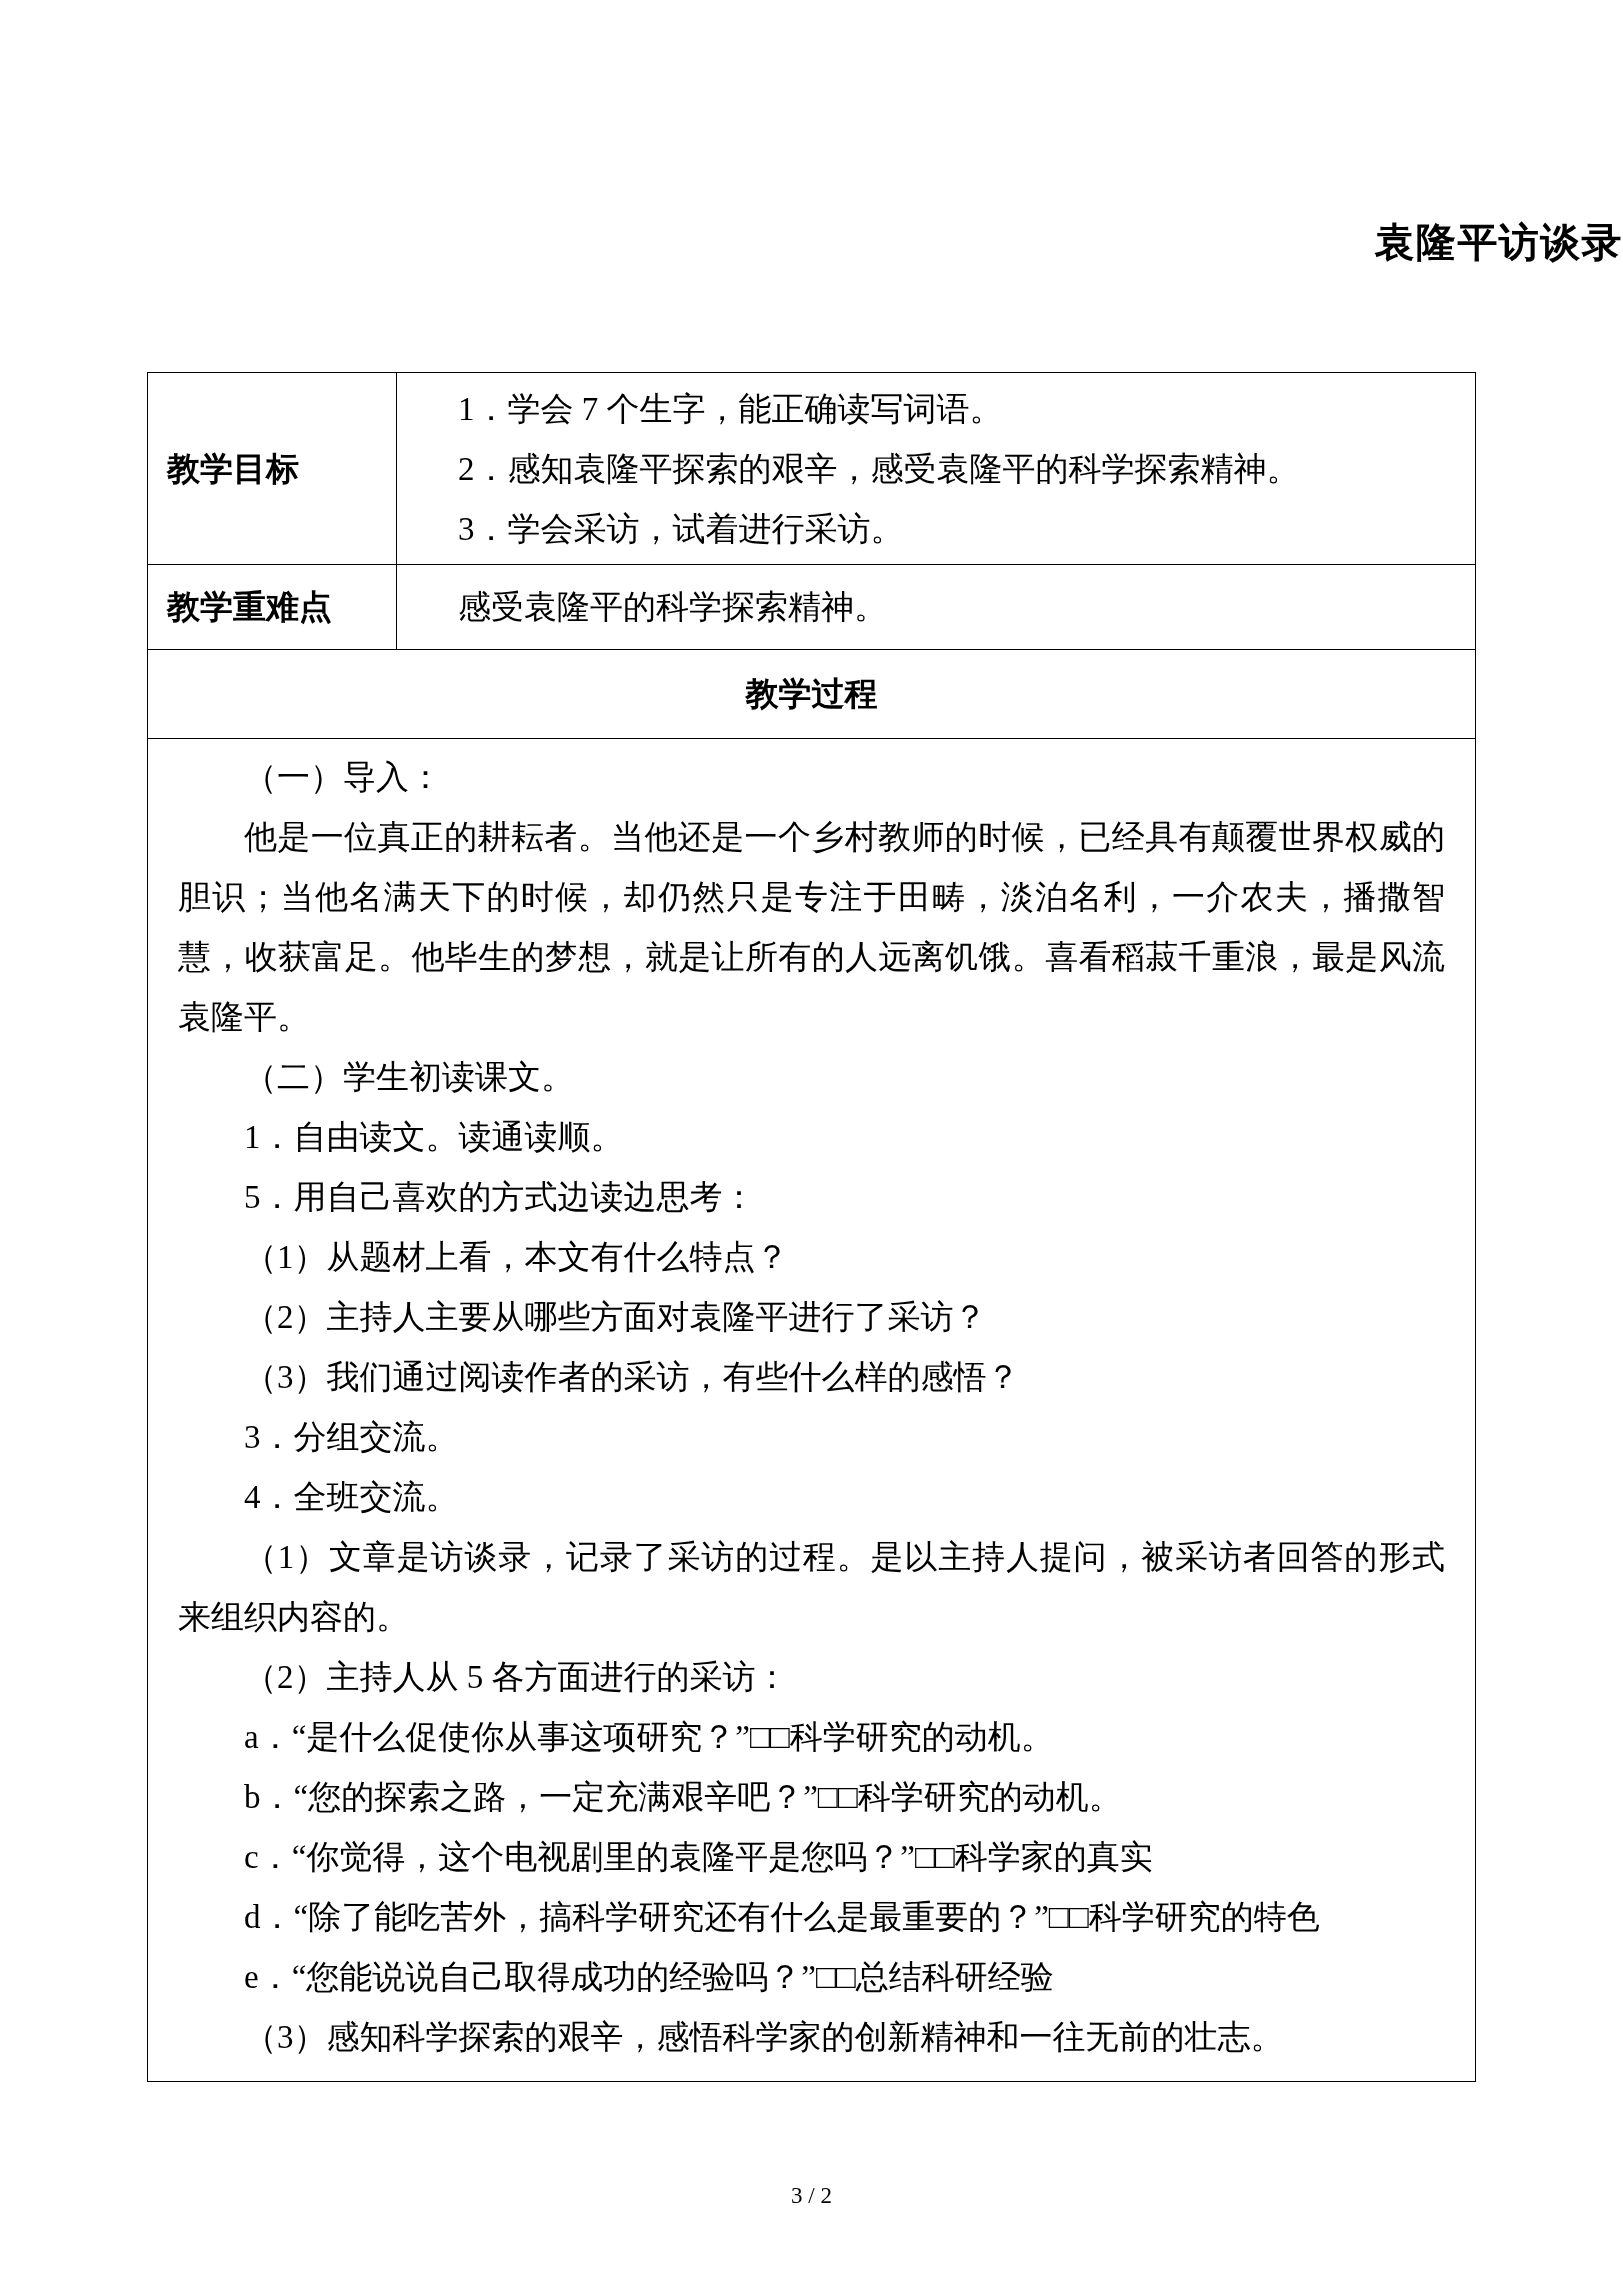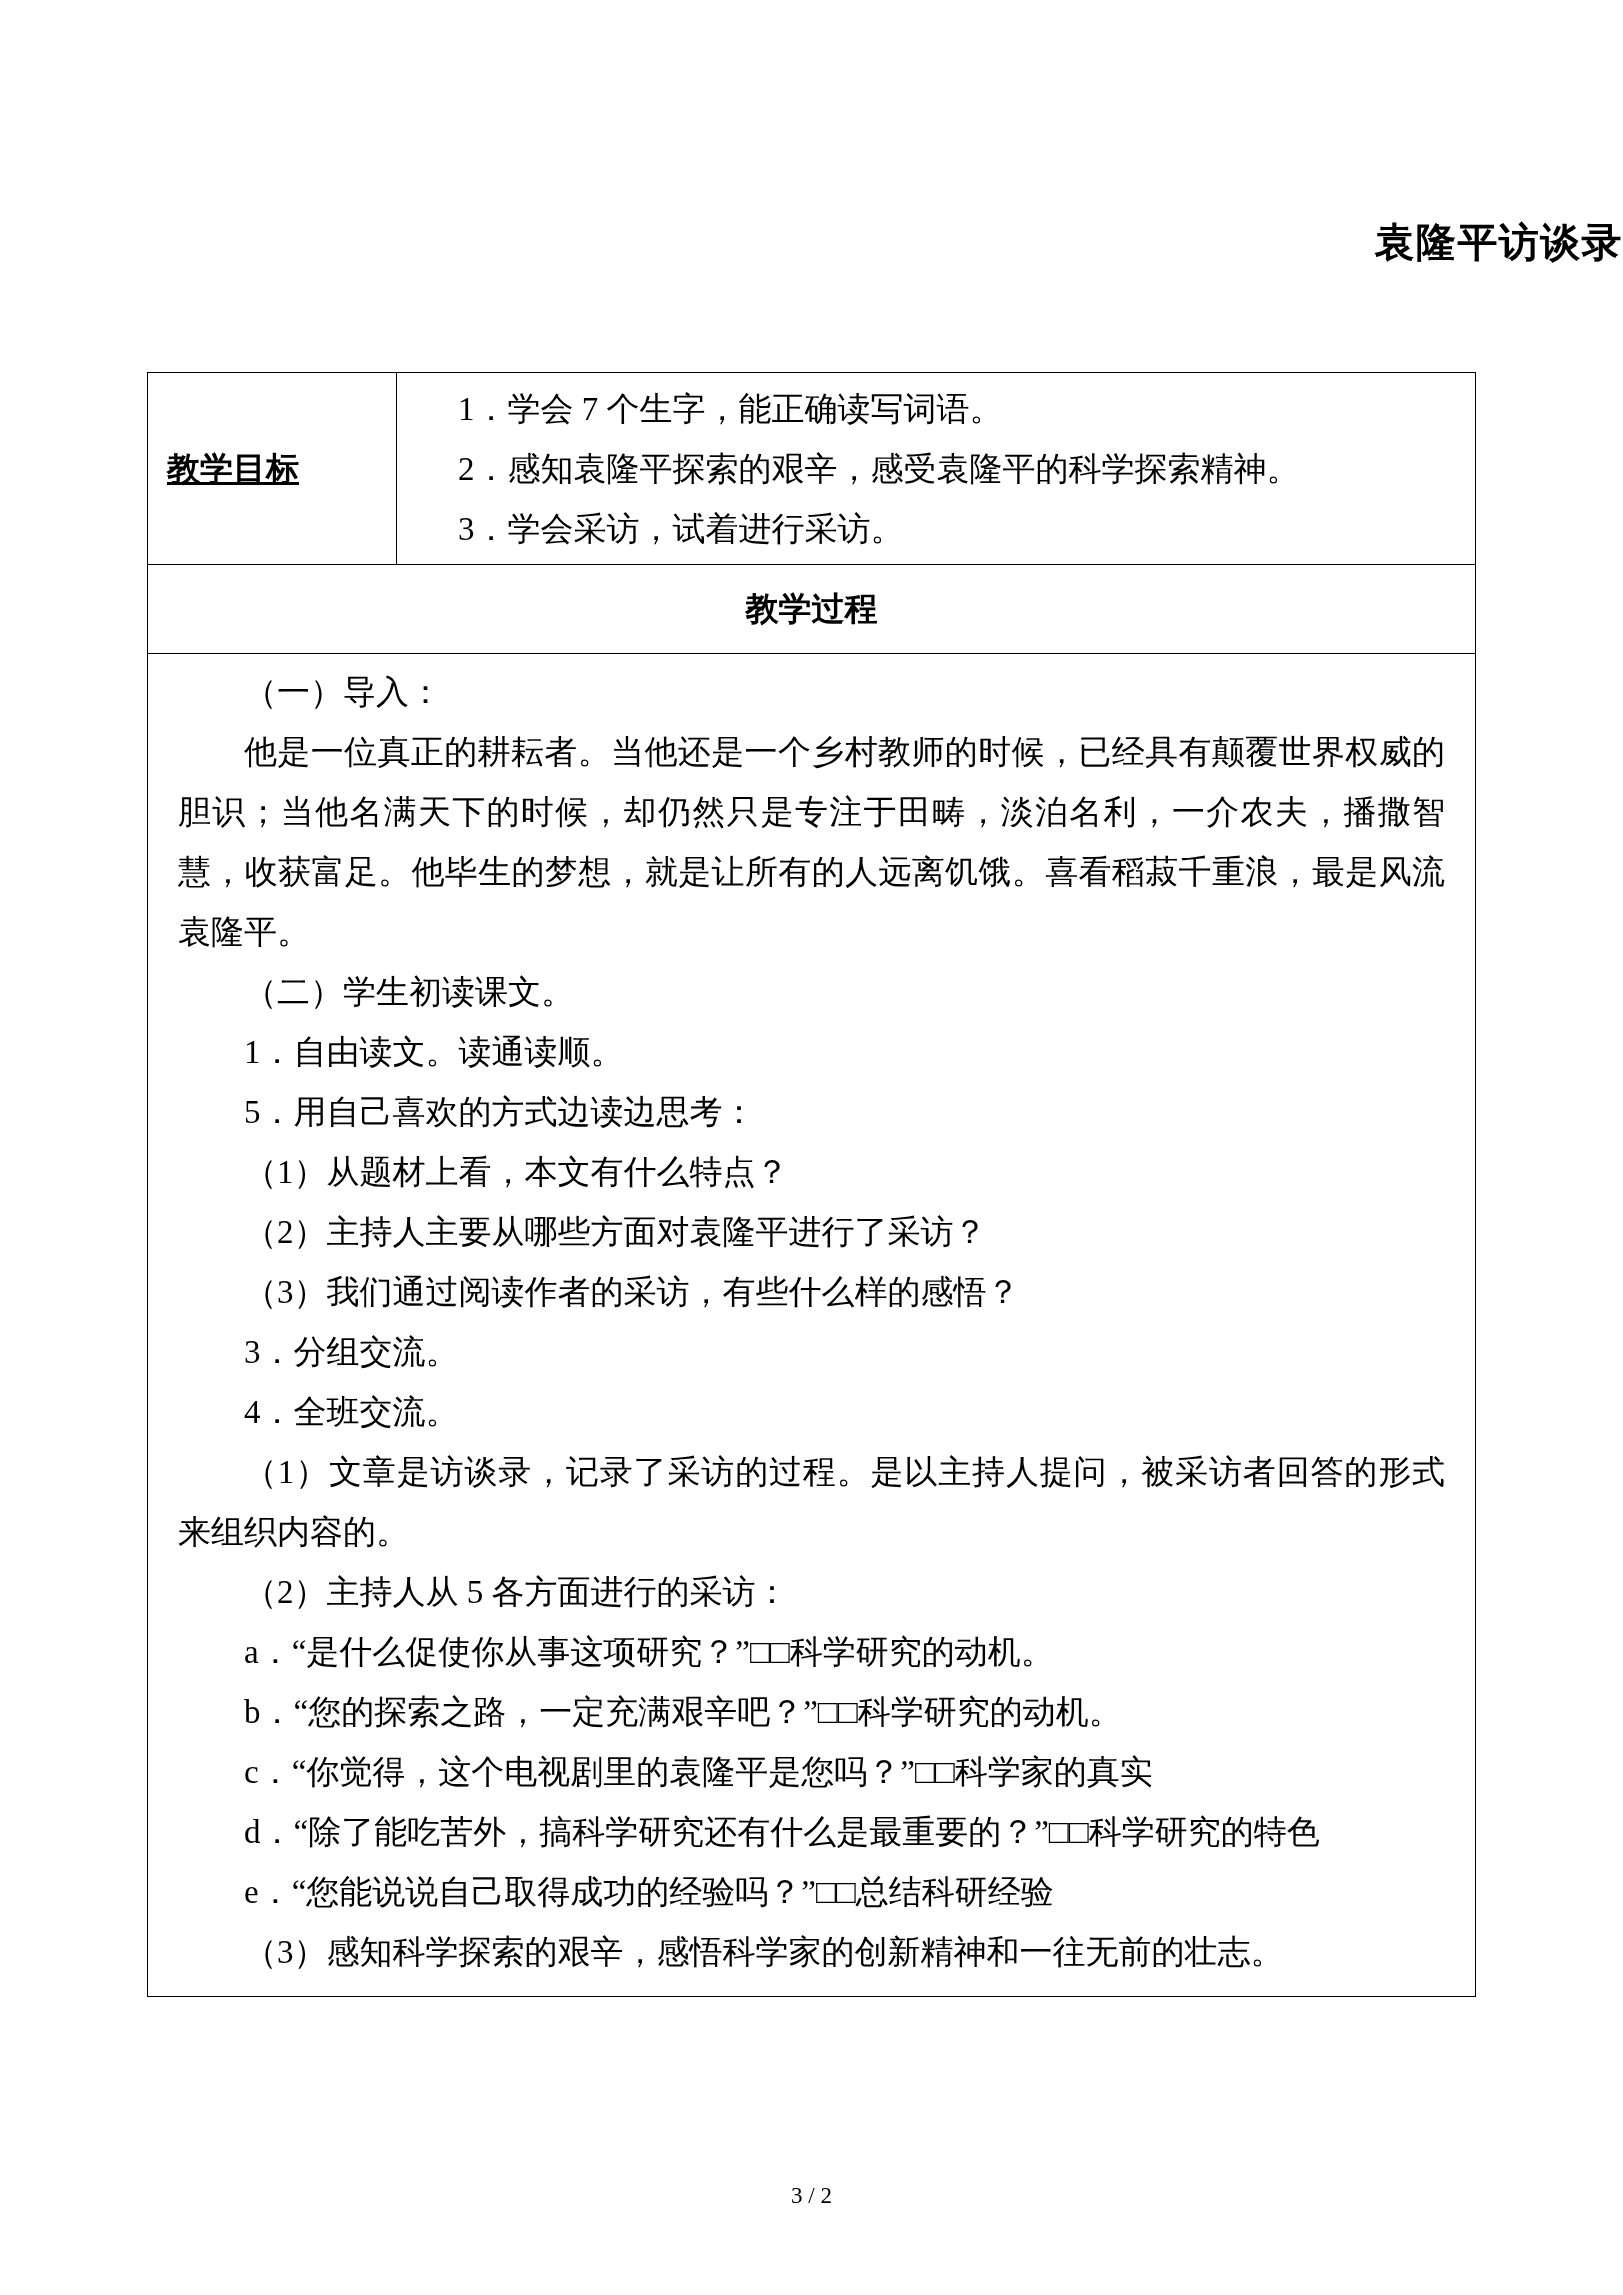--- a/index.html
+++ b/index.html
@@ -38,21 +38,20 @@
     vertical-align: middle;
     font-size: 33px;
   }
 
   .label-cell {
     width: 249px;
     font-family: "Liberation Sans", sans-serif;
     font-weight: bold;
     padding-left: 19px;
     line-height: 1.2;
-    text-decoration: underline;
   }
 
   .content-cell {
     line-height: 60px;
     padding: 5.5px 27px 5.5px 61px;
   }
 
   .row-objectives td { height: 190px; }
   .row-keypoints td { height: 85px; }
   .row-process-header td { height: 89px; }
@@ -96,20 +95,24 @@
     <tbody>
       <tr class="row-objectives">
         <td class="label-cell">教学目标</td>
         <td class="content-cell objectives-cell">
             <p class="objective">1．学会 7 个生字，能正确读写词语。</p>
             <p class="objective">2．感知袁隆平探索的艰辛，感受袁隆平的科学探索精神。</p>
             <p class="objective">3．学会采访，试着进行采访。</p>
           </td>
       </tr>
 
+      <tr class="row-keypoints">
+        <td class="label-cell">教学重难点</td>
+        <td class="content-cell keypoints-cell">感受袁隆平的科学探索精神。</td>
+      </tr>
 
       <tr class="row-process-header">
         <td colspan="2" class="process-header">教学过程</td>
       </tr>
 
       <tr class="row-process-body">
         <td colspan="2" class="process-body">
             <p class="para">（一）导入：</p>
             <p class="para">他是一位真正的耕耘者。当他还是一个乡村教师的时候，已经具有颠覆世界权威的胆识；当他名满天下的时候，却仍然只是专注于田畴，淡泊名利，一介农夫，播撒智慧，收获富足。他毕生的梦想，就是让所有的人远离饥饿。喜看稻菽千重浪，最是风流袁隆平。</p>
             <p class="para">（二）学生初读课文。</p>

